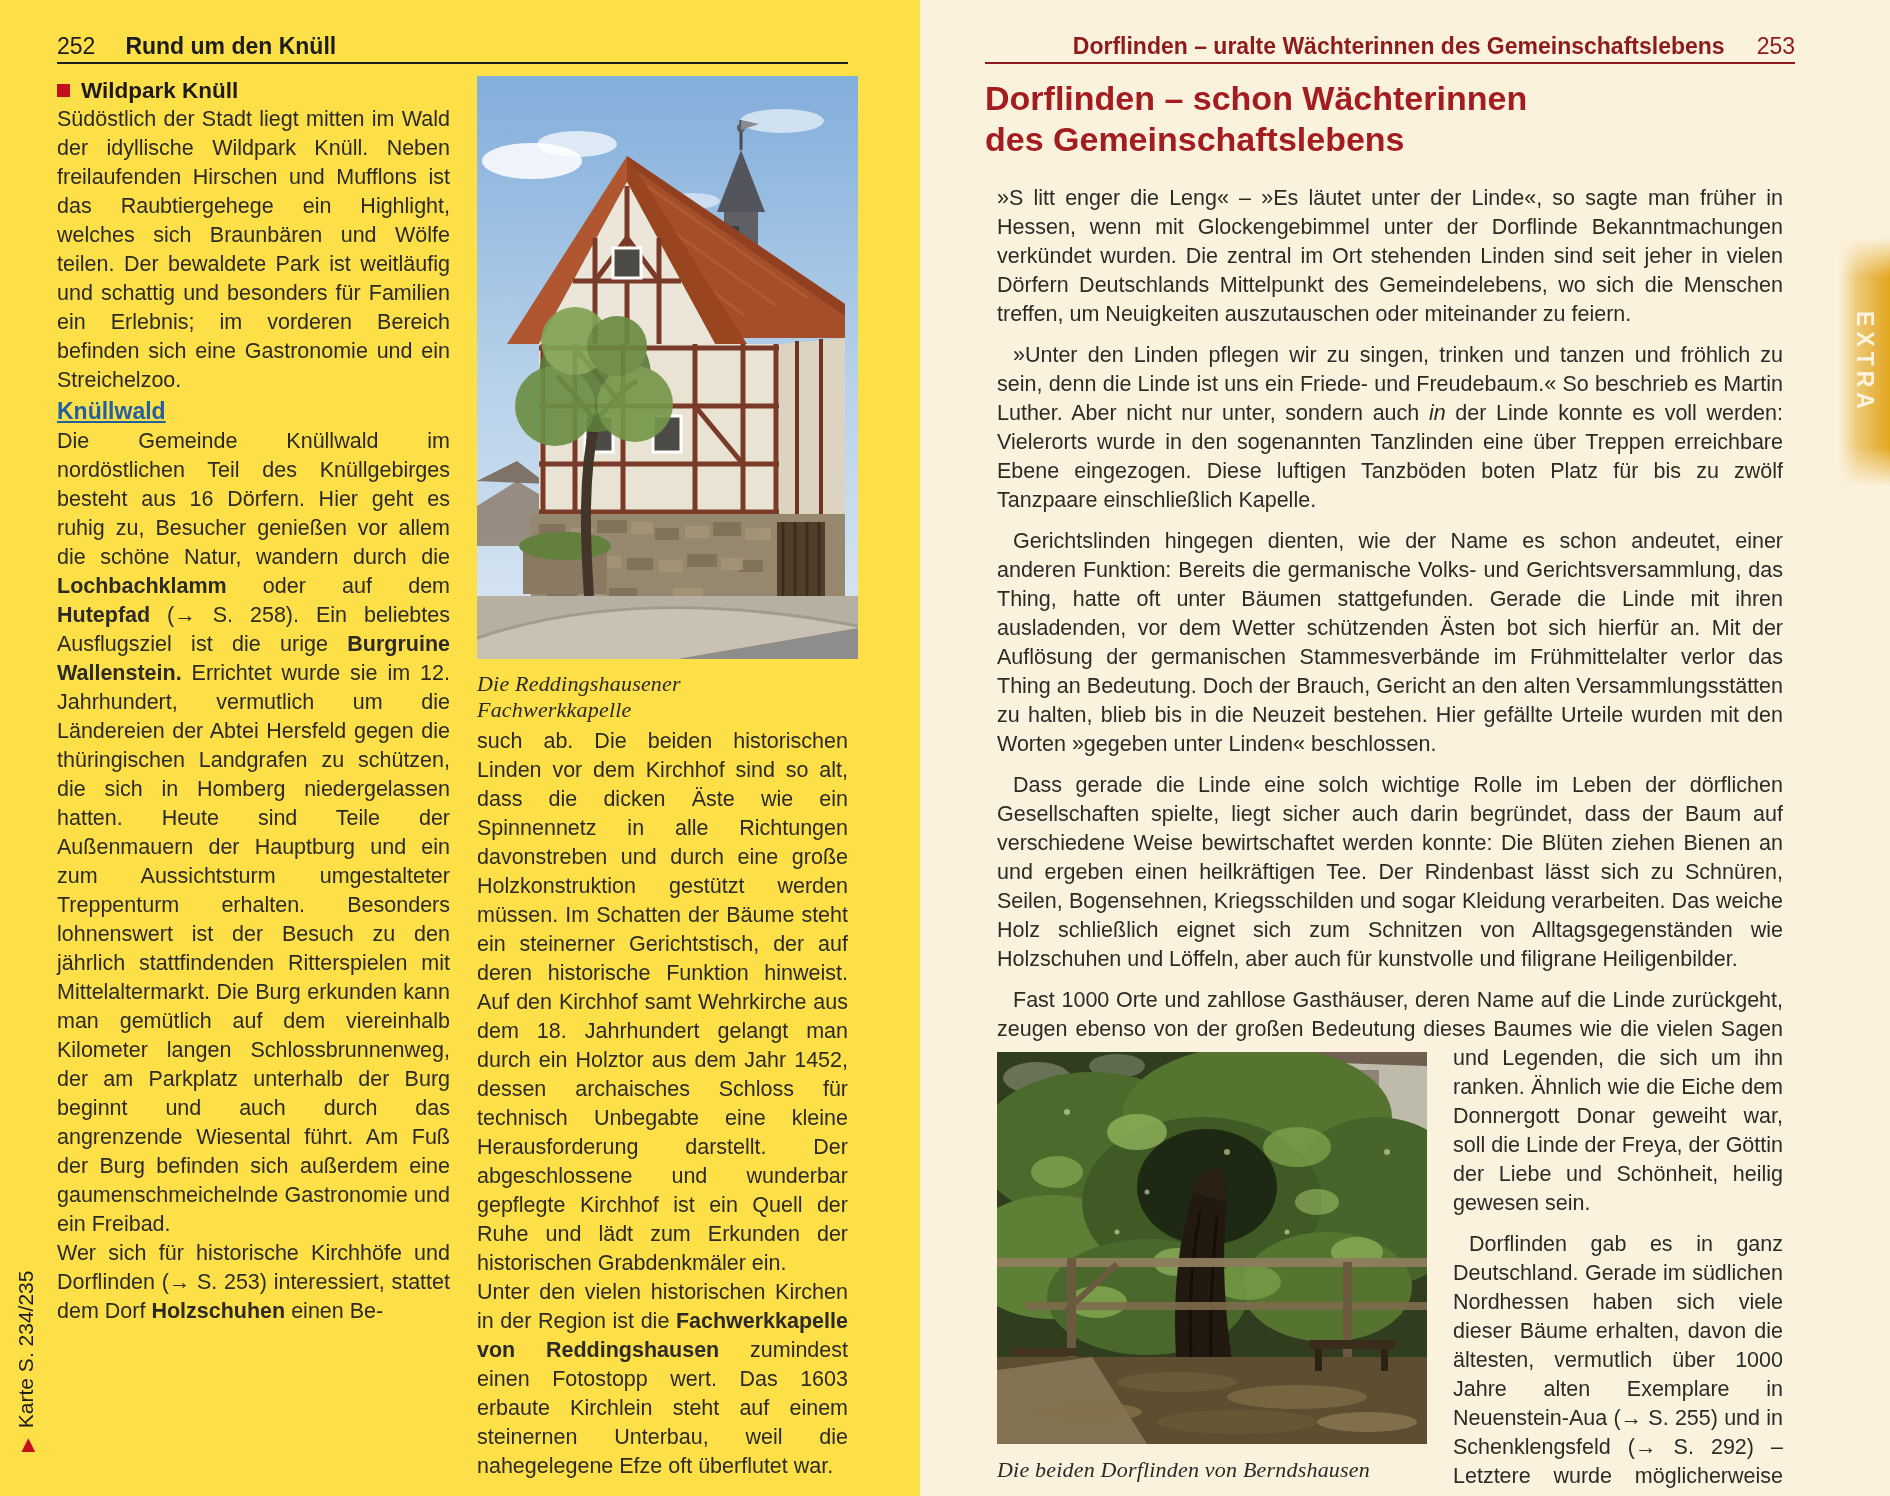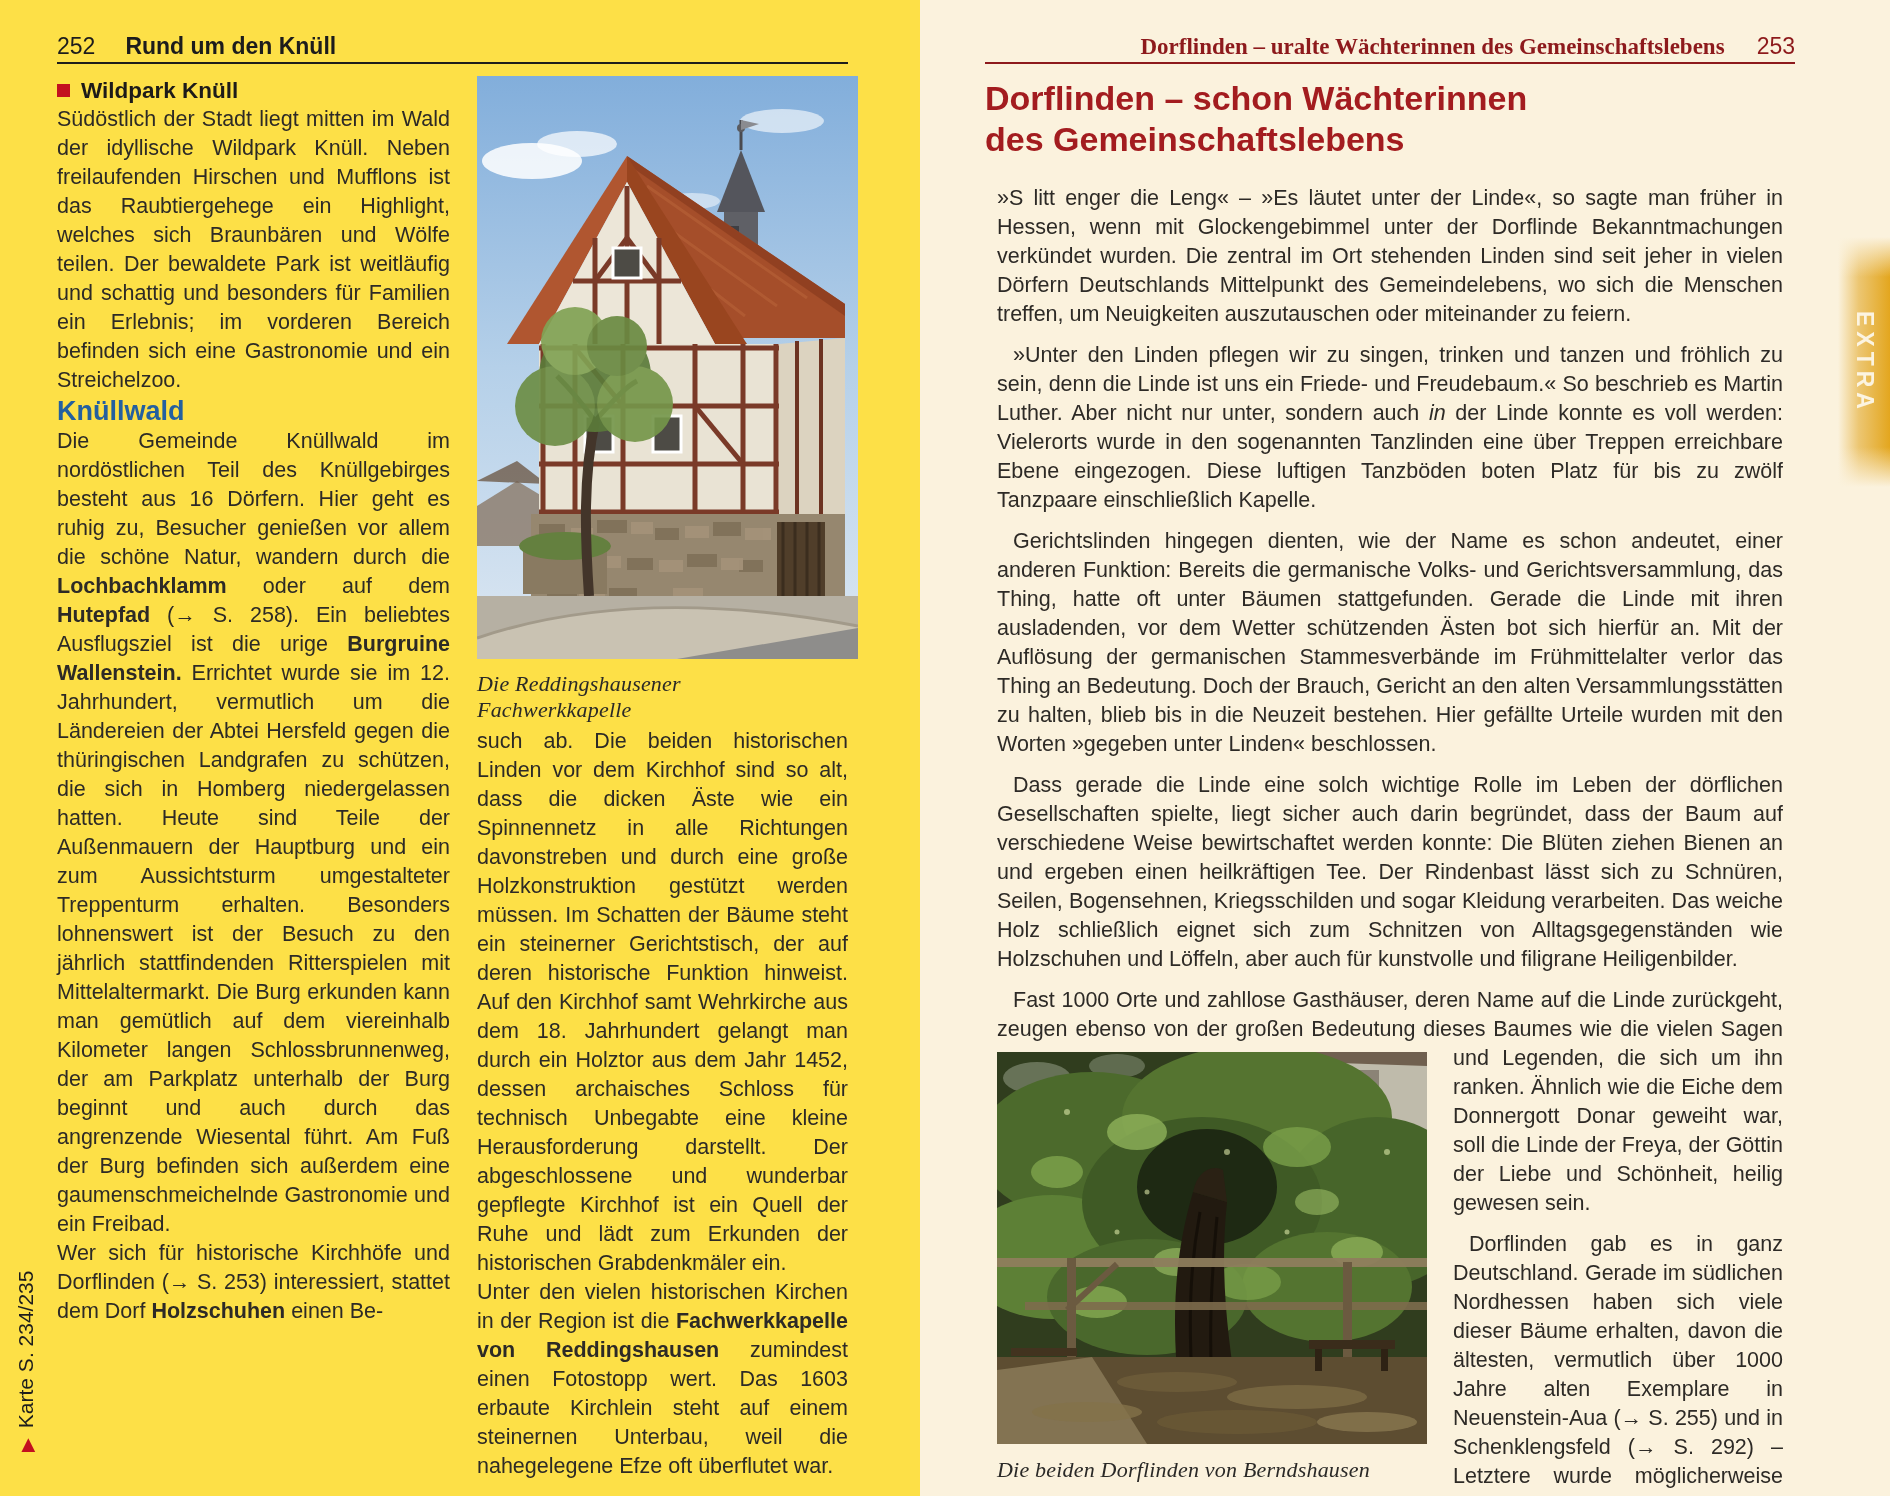--- a/index.html
+++ b/index.html
@@ -6,33 +6,33 @@
   .canvas{position:relative;width:1890px;height:1496px;background:#fde047;overflow:hidden;
           font-family:"Liberation Sans",sans-serif;color:#2d2a26;}
   .cream{position:absolute;left:920px;top:0;width:970px;height:1496px;background:#fbf2dd;}
 
   
   .lp-head{position:absolute;left:57px;top:33px;width:791px;font-size:23px;color:#1c1c1c;}
   .lp-head .num{font-weight:normal;}
   .lp-head .ttl{font-weight:bold;margin-left:30px;}
   .rule-left{position:absolute;left:57px;top:62px;width:791px;height:2px;background:#1d1d1b;}
   .rp-head{position:absolute;left:985px;top:33px;width:810px;font-size:23px;color:#8d1a1c;text-align:right;}
-  .rp-head .ttl{font-weight:bold;font-family:Liberation Serif, serif;}
+  .rp-head .ttl{font-weight:bold;}
   .rp-head .num{font-weight:normal;margin-left:32px;}
   .rule-right{position:absolute;left:985px;top:62px;width:810px;height:2px;background:#8d1a1c;}
 
   
   .col{position:absolute;font-size:21.5px;line-height:29px;text-align:justify;color:#2d2a26;}
   .col p{margin:0;}
   .col1{left:57px;top:76px;width:393px;}
   .col2{left:477px;top:727px;width:371px;}
   .col1 .intro{margin-bottom:24px;}
   .subhead{font-size:22.5px;font-weight:bold;color:#1d1b19;margin:0 0 2px 0;text-align:left;}
   .sq{display:inline-block;width:13px;height:13px;background:#c3101f;margin-right:11px;transform:translateY(-1px);}
-  .h-blue{font-size:27px;line-height:32px;font-weight:bold;color:#24609f;margin:20px 0 6px 0;text-align:left;}
+  .h-blue{font-size:23px;line-height:32px;font-weight:bold;color:#24609f;margin:20px 0 6px 0;text-align:left;text-decoration:underline;}
   .b{font-weight:bold;}
 
   
   .photo1{position:absolute;left:477px;top:76px;width:333px;margin:0;}
   .photo1 svg{display:block;}
   .cap1{display:block;font-family:"Liberation Serif",serif;font-style:italic;font-size:22px;
         color:#2a2927;margin-top:12px;letter-spacing:.2px;}
 
   
   .mapnote{position:absolute;left:14px;top:1452px;transform:rotate(-90deg);transform-origin:0 0;

